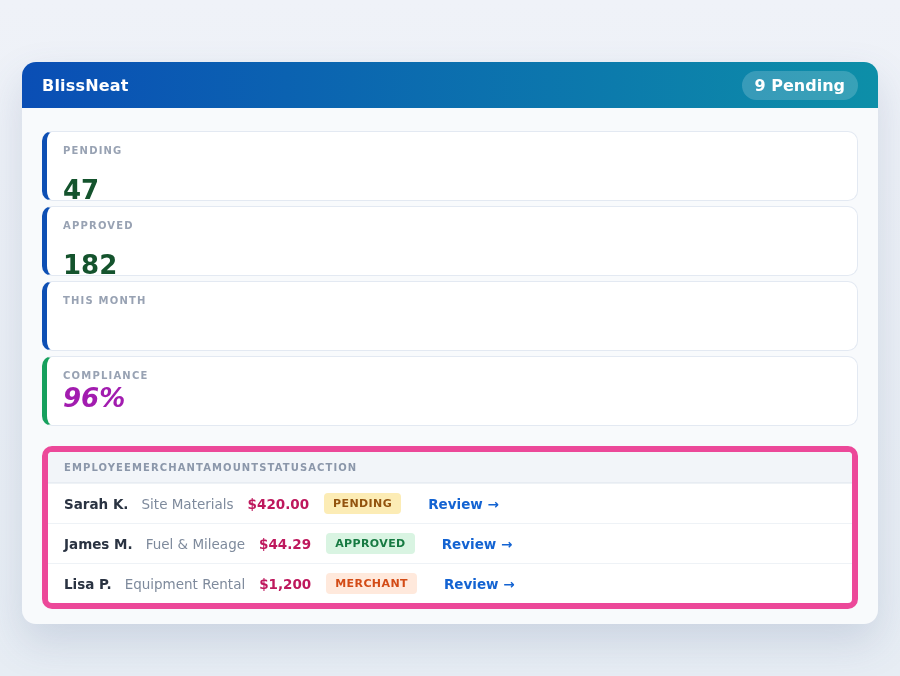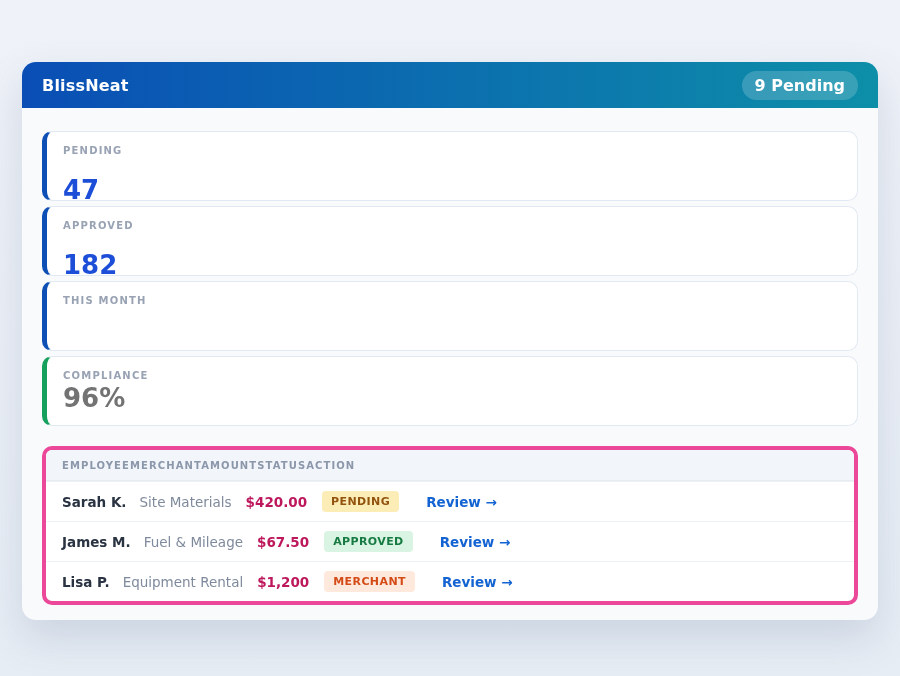--- a/index.html
+++ b/index.html
@@ -58,26 +58,26 @@
     font-weight: bold;
     letter-spacing: 1.2px;
     color: #98a2b3;
     margin-bottom: 3px;
   }
   .stat-value {
     font-size: 26px;
     font-weight: bold;
     line-height: 1.1;
   }
-  .accent-blue .stat-value { color: #1d4ed8; margin-top: 20px; }
-  .accent-green .stat-value { color: #737373; }
+  .accent-blue .stat-value { color: #14532d; margin-top: 20px; }
+  .accent-green .stat-value { color: #a21caf; font-style: italic; }
   .txn-table {
     margin-top: 20px;
     background: #ffffff;
-    border: 4px solid #ec4899;
+    border: 6px solid #ec4899;
     border-radius: 10px;
     overflow: hidden;
   }
   .txn-header {
     background: #f2f5f9;
     border-bottom: 1px solid #e7ecf2;
     padding: 10px 16px 9px 16px;
     font-size: 10px;
     font-weight: bold;
     letter-spacing: 1.1px;
@@ -158,21 +158,21 @@
         <span class="cell-employee">Sarah K.</span>
         <span class="cell-merchant">Site Materials</span>
         <span class="cell-amount">$420.00</span>
         <span class="status-badge status-pending">PENDING</span>
         <a href="#" class="review-link">Review →</a>
       </div>
 
       <div class="txn-row">
         <span class="cell-employee">James M.</span>
         <span class="cell-merchant">Fuel &amp; Mileage</span>
-        <span class="cell-amount">$67.50</span>
+        <span class="cell-amount">$44.29</span>
         <span class="status-badge status-approved">APPROVED</span>
         <a href="#" class="review-link">Review →</a>
       </div>
 
       <div class="txn-row">
         <span class="cell-employee">Lisa P.</span>
         <span class="cell-merchant">Equipment Rental</span>
         <span class="cell-amount">$1,200</span>
         <span class="status-badge status-flagged">MERCHANT</span>
         <a href="#" class="review-link">Review →</a>

